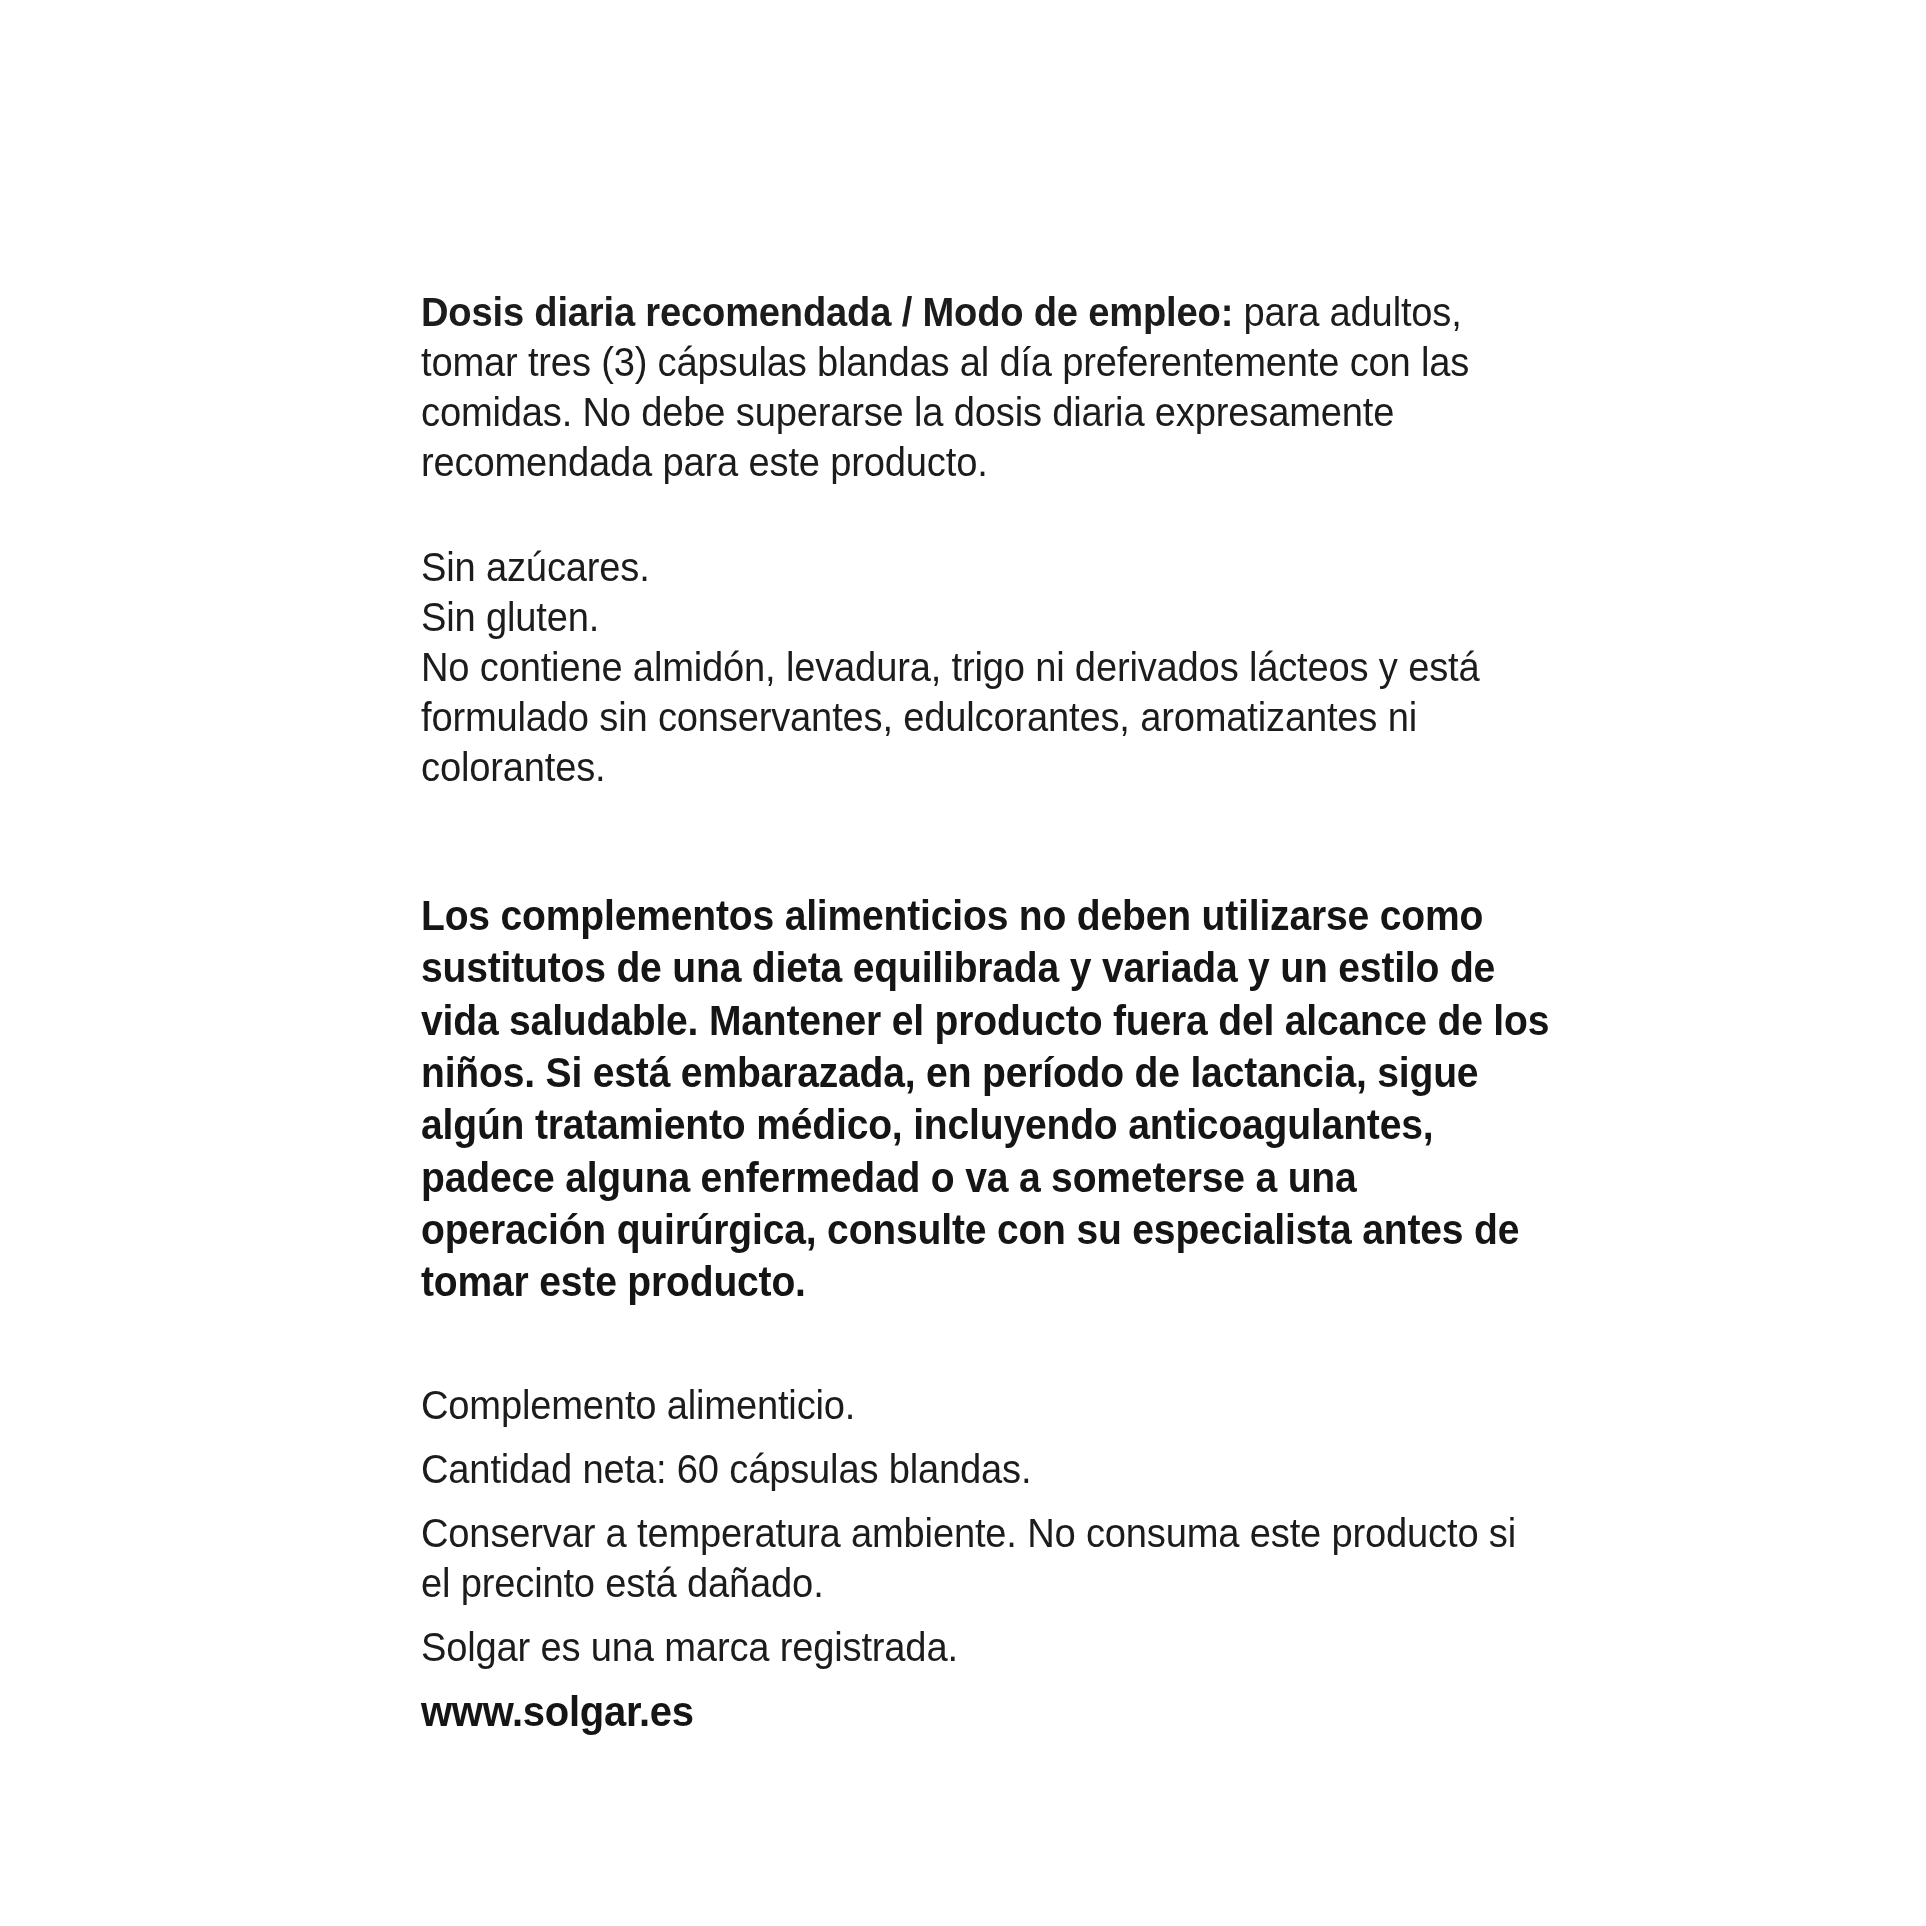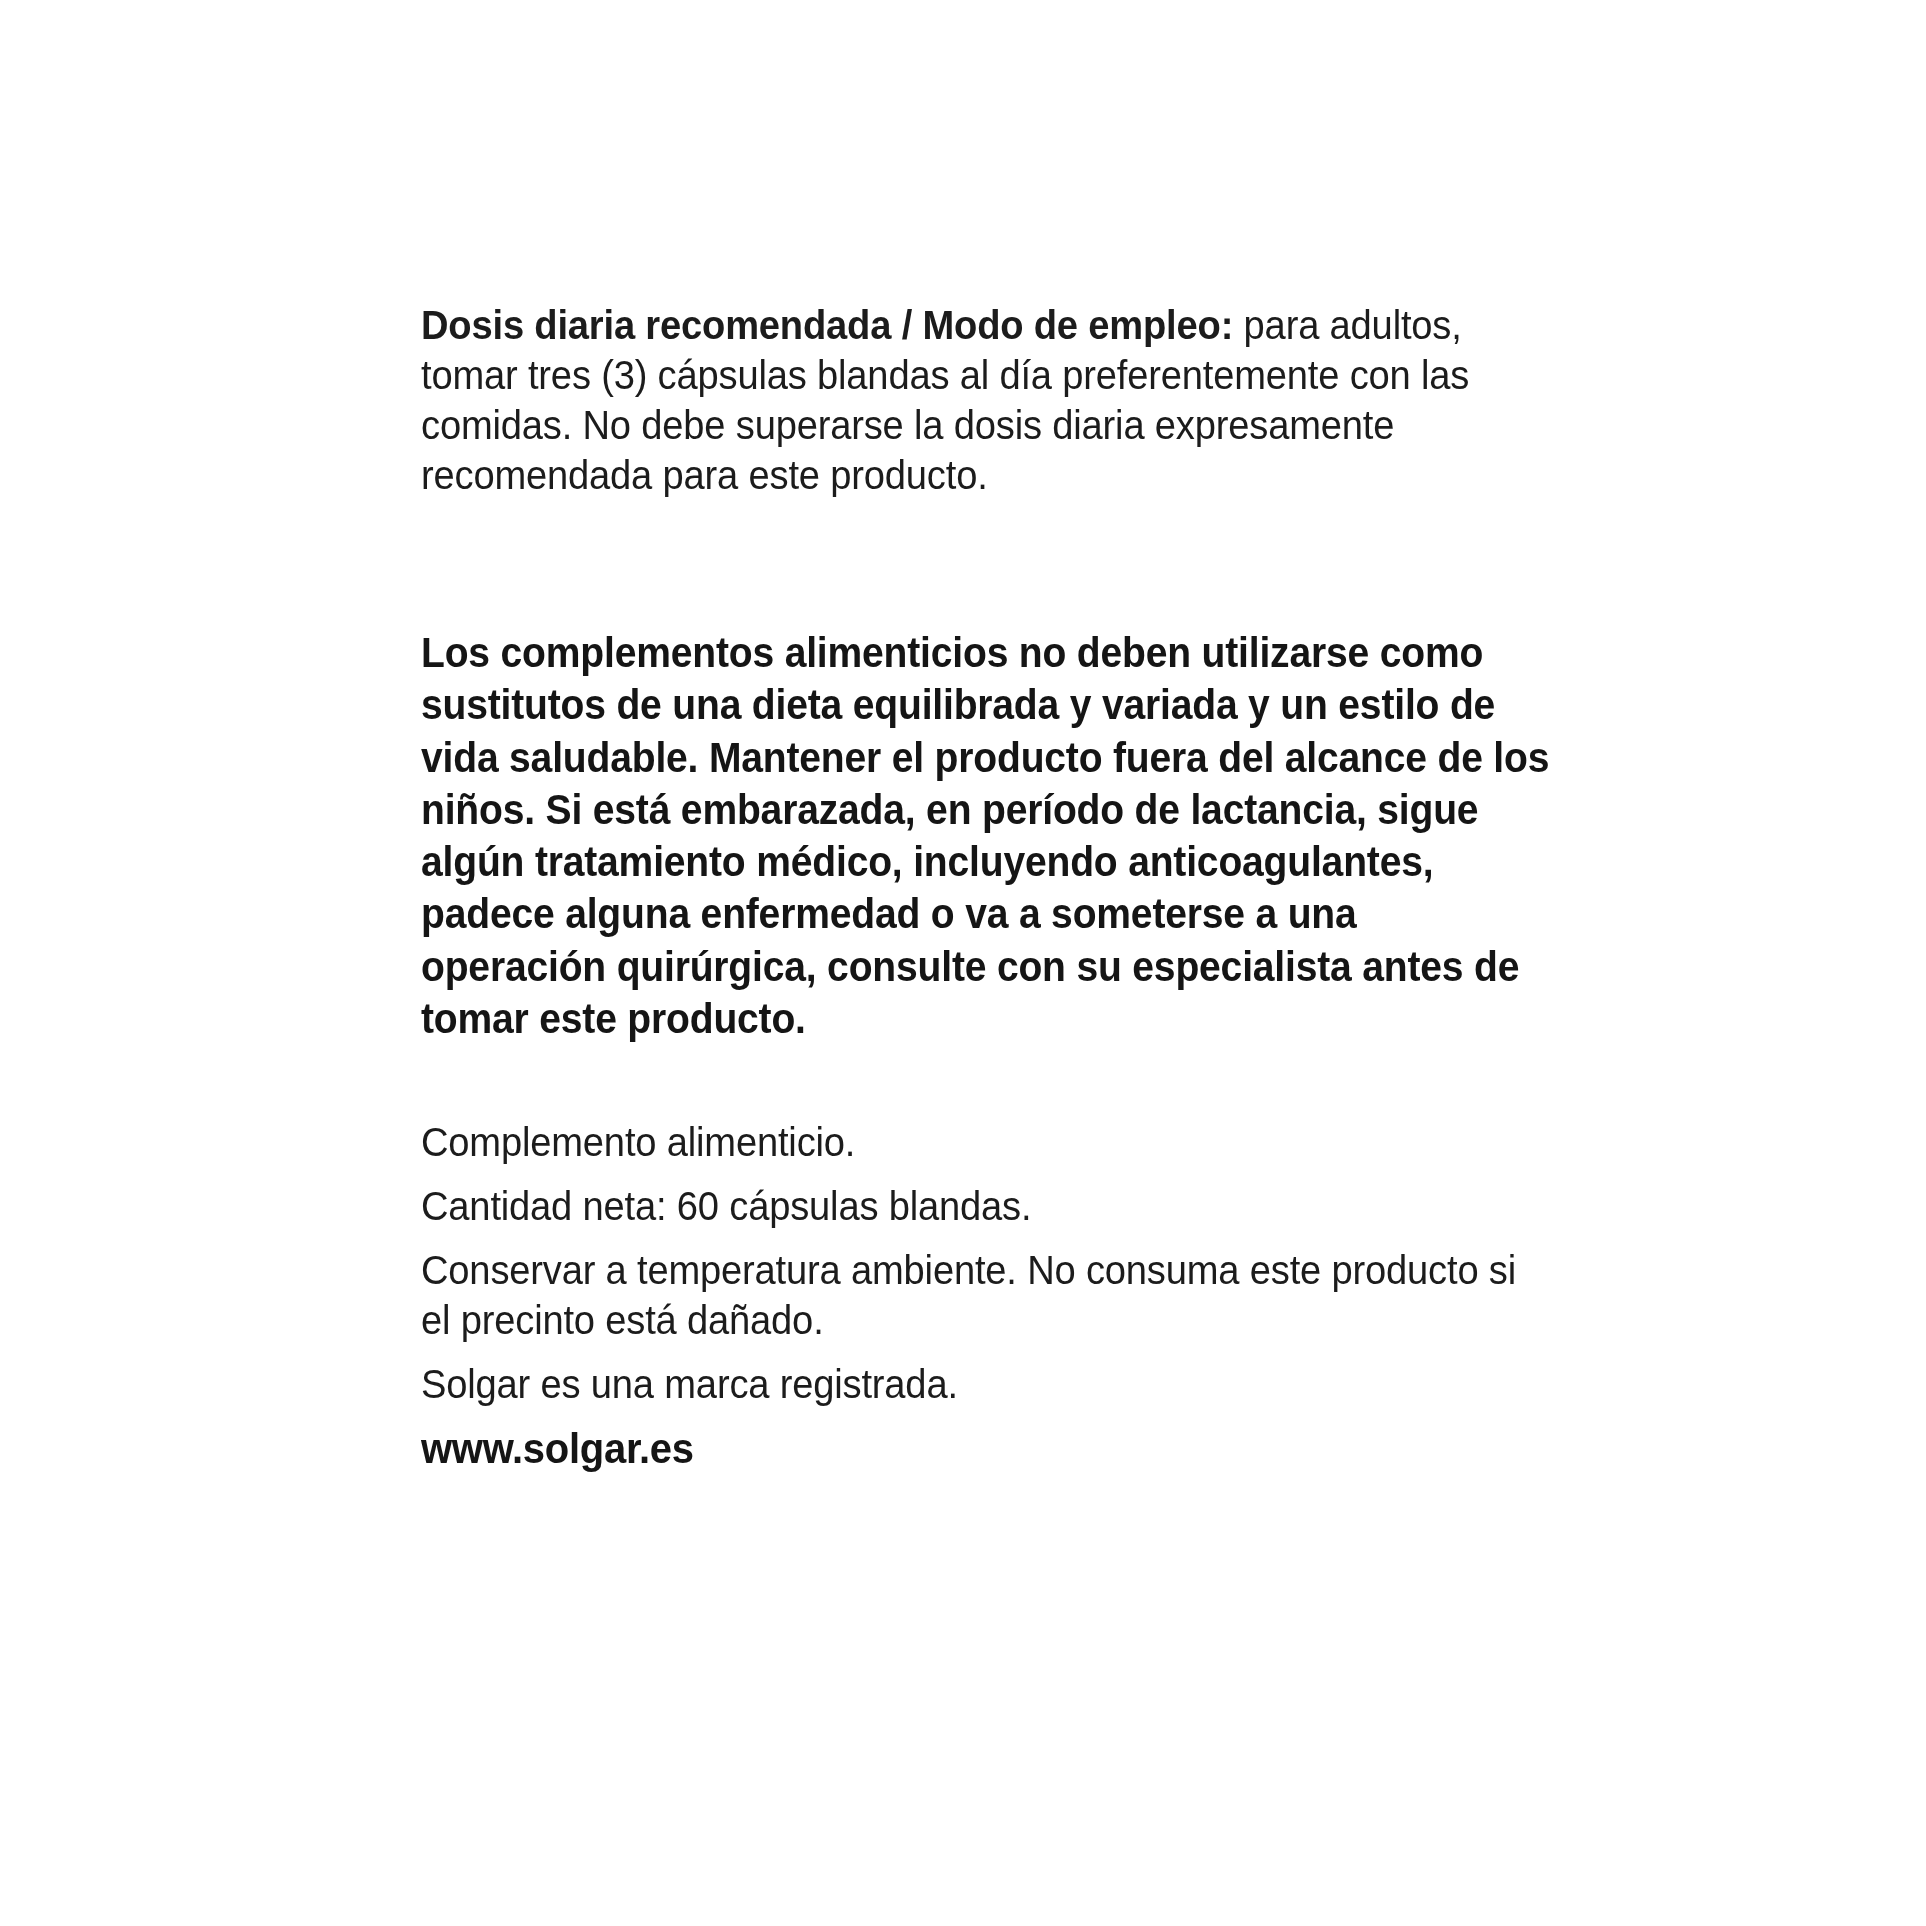--- a/index.html
+++ b/index.html
@@ -11,21 +11,21 @@
     height: 1927px;
     background: #ffffff;
     font-family: "Liberation Sans", sans-serif;
     color: #1a1a1a;
     overflow: hidden;
   }
 
   .label-sheet {
     position: absolute;
     left: 421px;
-    top: 259px;
+    top: 246px;
     width: 1129px;
   }
 
   .block {
     margin-bottom: 26px;
   }
 
   .para {
     font-size: 41px;
     line-height: 1.22;
@@ -80,20 +80,25 @@
 <body>
 
 <div class="label-sheet">
 
   <div class="block">
     <p class="para"><span class="bold">Dosis diaria recomendada / Modo de empleo:</span><span> para adultos, tomar tres (3) cápsulas blandas al día preferentemente con las comidas. No debe superarse la dosis diaria expresamente recomendada para este producto.</span></p>
   </div>
 
   <div class="gap-sm"></div>
 
+  <div class="block">
+    <div class="stack-line">Sin azúcares.</div>
+    <div class="stack-line">Sin gluten.</div>
+    <div class="stack-line">No contiene almidón, levadura, trigo ni derivados lácteos y está formulado sin conservantes, edulcorantes, aromatizantes ni colorantes.</div>
+  </div>
 
   <div class="gap-md"></div>
 
   <div class="block">
     <p class="para-bold">Los complementos alimenticios no deben utilizarse como sustitutos de una dieta equilibrada y variada y un estilo de vida saludable. Mantener el producto fuera del alcance de los niños. Si está embarazada, en período de lactancia, sigue algún tratamiento médico, incluyendo anticoagulantes, padece alguna enfermedad o va a someterse a una operación quirúrgica, consulte con su especialista antes de tomar este producto.</p>
   </div>
 
   <div class="gap-md"></div>
 
   <div class="block">

